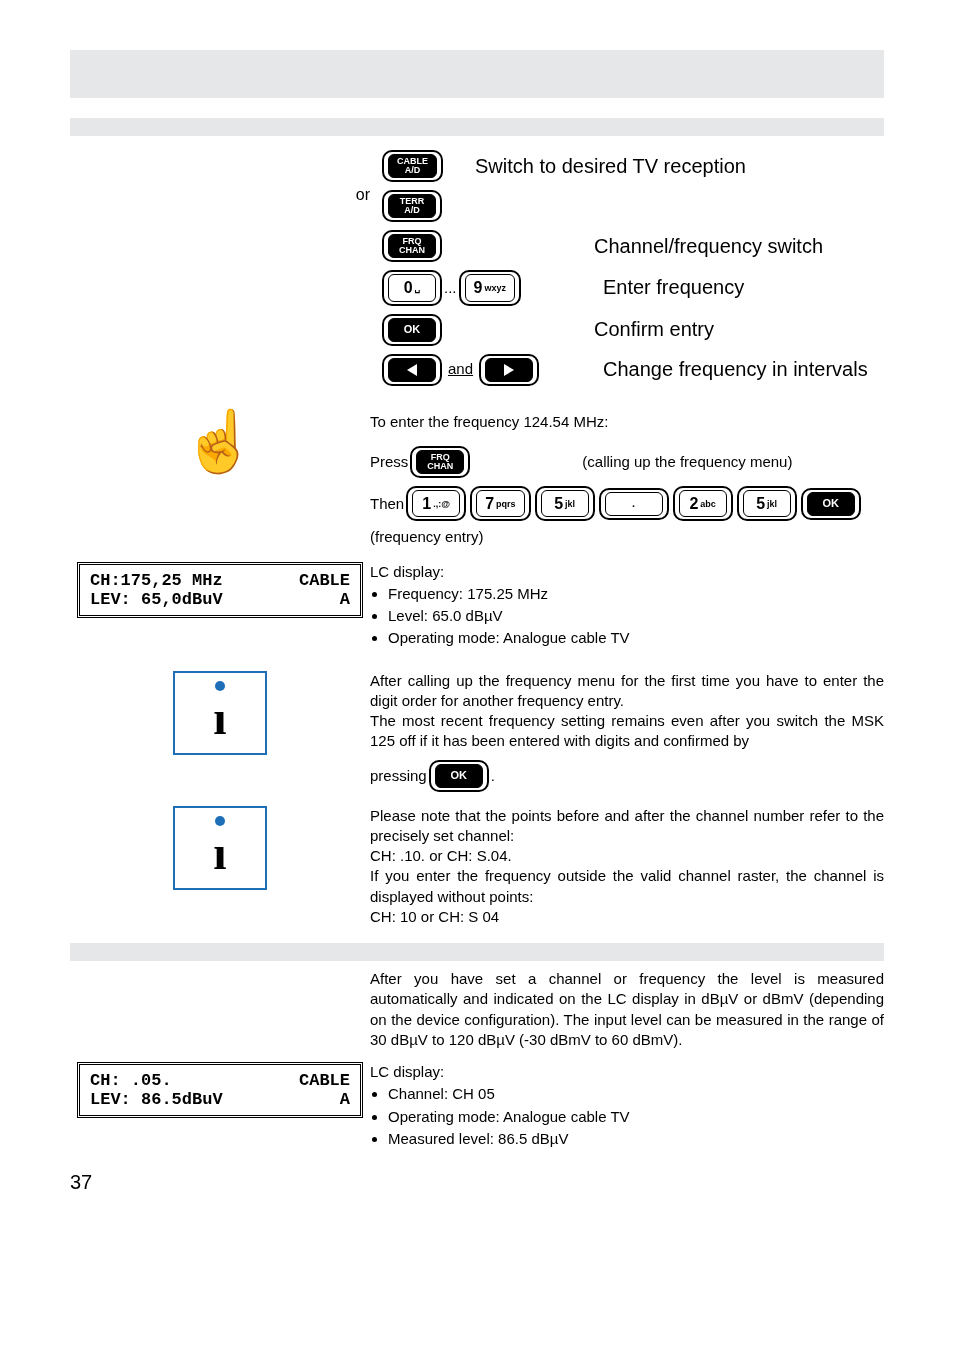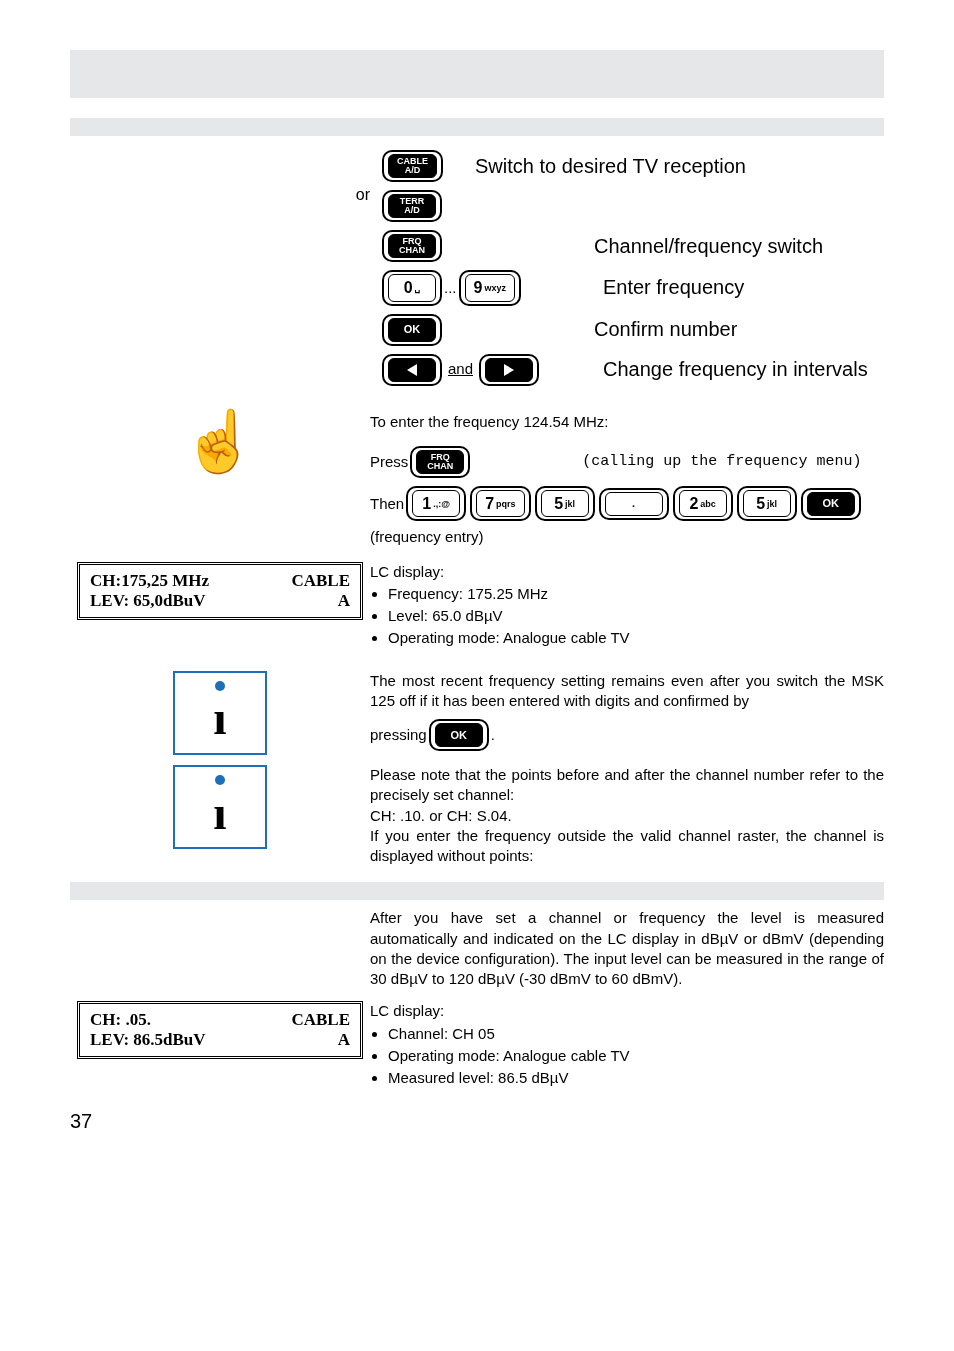--- a/index.html
+++ b/index.html
@@ -12,21 +12,21 @@
 .key { display:inline-flex; align-items:center; justify-content:center; border:2px solid #000; border-radius:10px; padding:2px 4px; margin:2px; background:#fff; vertical-align:middle; min-height:22px; }
 .key-inner { border:1px solid #000; border-radius:6px; padding:2px 8px; font-size:11px; font-weight:bold; display:inline-flex; align-items:center; justify-content:center; min-width:30px; min-height:18px; }
 .key-inner.black { background:#000; color:#fff; }
 .key-inner.white { background:#fff; color:#000; }
 .btn-row { display:flex; align-items:center; margin:4px 0; }
 .btn-row .lbl { margin-left:30px; font-size:20px; }
 .hand { font-size:60px; line-height:1; }
 .info-box { border:2px solid #1e6fb8; width:90px; height:80px; display:flex; align-items:center; justify-content:center; position:relative; }
 .info-dot { width:10px; height:10px; background:#1e6fb8; border-radius:50%; position:absolute; top:8px; }
 .info-i { font-family:serif; font-size:48px; font-weight:bold; margin-top:10px; }
-.lcd { border:3px double #000; padding:6px 10px; font-family:Liberation Serif, serif; font-weight:bold; font-size:17px; width:260px; display:flex; flex-direction:column; }
+.lcd { border:3px double #000; padding:6px 10px; font-family:Liberation Mono, monospace; font-weight:bold; font-size:17px; width:260px; display:flex; flex-direction:column; }
 .lcd-row { display:flex; justify-content:space-between; }
 .justify { text-align:justify; }
 .pagenum { text-align:left; font-size:20px; margin-top:20px; padding-right:10px; }
 .arrow { display:inline-block; width:0; height:0; }
 .arrow.left { border-top:6px solid transparent; border-bottom:6px solid transparent; border-right:10px solid #fff; }
 .arrow.right { border-top:6px solid transparent; border-bottom:6px solid transparent; border-left:10px solid #fff; }
 ul.bullets { margin:2px 0 2px 0; padding-left:18px; }
 ul.bullets li { margin:2px 0; }
 .num-key .big { font-size:16px; font-weight:bold; margin-right:2px;}
 .num-key .small { font-size:9px; }
@@ -76,21 +76,21 @@
               <span class="big">9</span>
               <span class="small">wxyz</span>
             </span>
           </span>
         <span class="lbl" style="margin-left:80px;">Enter frequency</span>
       </div>
       <div class="btn-row">
         <span class="key">
             <span class="key-inner black">OK</span>
           </span>
-        <span class="lbl" style="margin-left:150px;">Confirm number</span>
+        <span class="lbl" style="margin-left:150px;">Confirm entry</span>
       </div>
       <div class="btn-row">
         <span class="key">
             <span class="key-inner black">
               <span class="arrow left"></span>
             </span>
           </span>
         <span style="margin:0 4px;text-decoration:underline;">and</span>
         <span class="key">
             <span class="key-inner black">
@@ -107,21 +107,21 @@
       <span class="hand">☝</span>
     </div>
     <div class="right-col">
       <div style="margin-bottom:12px;">To enter the frequency 124.54 MHz:</div>
       <div class="btn-row">
         <span>Press</span>
         <span class="key">
             <span class="key-inner black" style="white-space:pre; font-size:9px; line-height:1; text-align:center;">FRQ
 CHAN</span>
           </span>
-        <span style="margin-left:110px;font-family:Liberation Mono, monospace;">(calling up the frequency menu)</span>
+        <span style="margin-left:110px;">(calling up the frequency menu)</span>
       </div>
       <div class="btn-row" style="flex-wrap:wrap;text-align:right;">
         <span>Then</span>
         <span class="key">
             <span class="key-inner white num-key">
               <span class="big">1</span>
               <span class="small">.,:@</span>
             </span>
           </span>
         <span class="key">
@@ -185,20 +185,21 @@
   </div>
 
   <div class="row" style="margin-top:20px;">
     <div class="left-col">
       <div class="info-box">
         <div class="info-dot"></div>
           <div class="info-i">ı</div>
       </div>
     </div>
     <div class="right-col justify">
+      <div>After calling up the frequency menu for the first time you have to enter the digit order for another frequency entry.</div>
       <div>The most recent frequency setting remains even after you switch the MSK 125 off if it has been entered with digits and confirmed by</div>
       <div class="btn-row" style="margin-top:6px;">
         <span>pressing</span>
         <span class="key">
             <span class="key-inner black">OK</span>
           </span>
         <span>.</span>
       </div>
     </div>
   </div>
@@ -207,20 +208,21 @@
     <div class="left-col">
       <div class="info-box">
         <div class="info-dot"></div>
           <div class="info-i">ı</div>
       </div>
     </div>
     <div class="right-col justify">
       <div>Please note that the points before and after the channel number refer to the precisely set channel:</div>
       <div>CH: .10.  or  CH: S.04.</div>
       <div>If you enter the frequency outside the valid channel raster, the channel is displayed without points:</div>
+      <div>CH:  10   or  CH: S 04</div>
     </div>
   </div>
 
   <div class="section-bar" style="margin-top:16px;"></div>
 
   <div class="row">
     <div class="left-col"></div>
     <div class="right-col justify">
       <div>After you have set a channel or frequency the level is measured automatically and indicated on the LC display in dBµV or dBmV (depending on the device configuration). The input level can be measured in the range of 30 dBµV to 120 dBµV (-30 dBmV to 60 dBmV).</div>
     </div>

